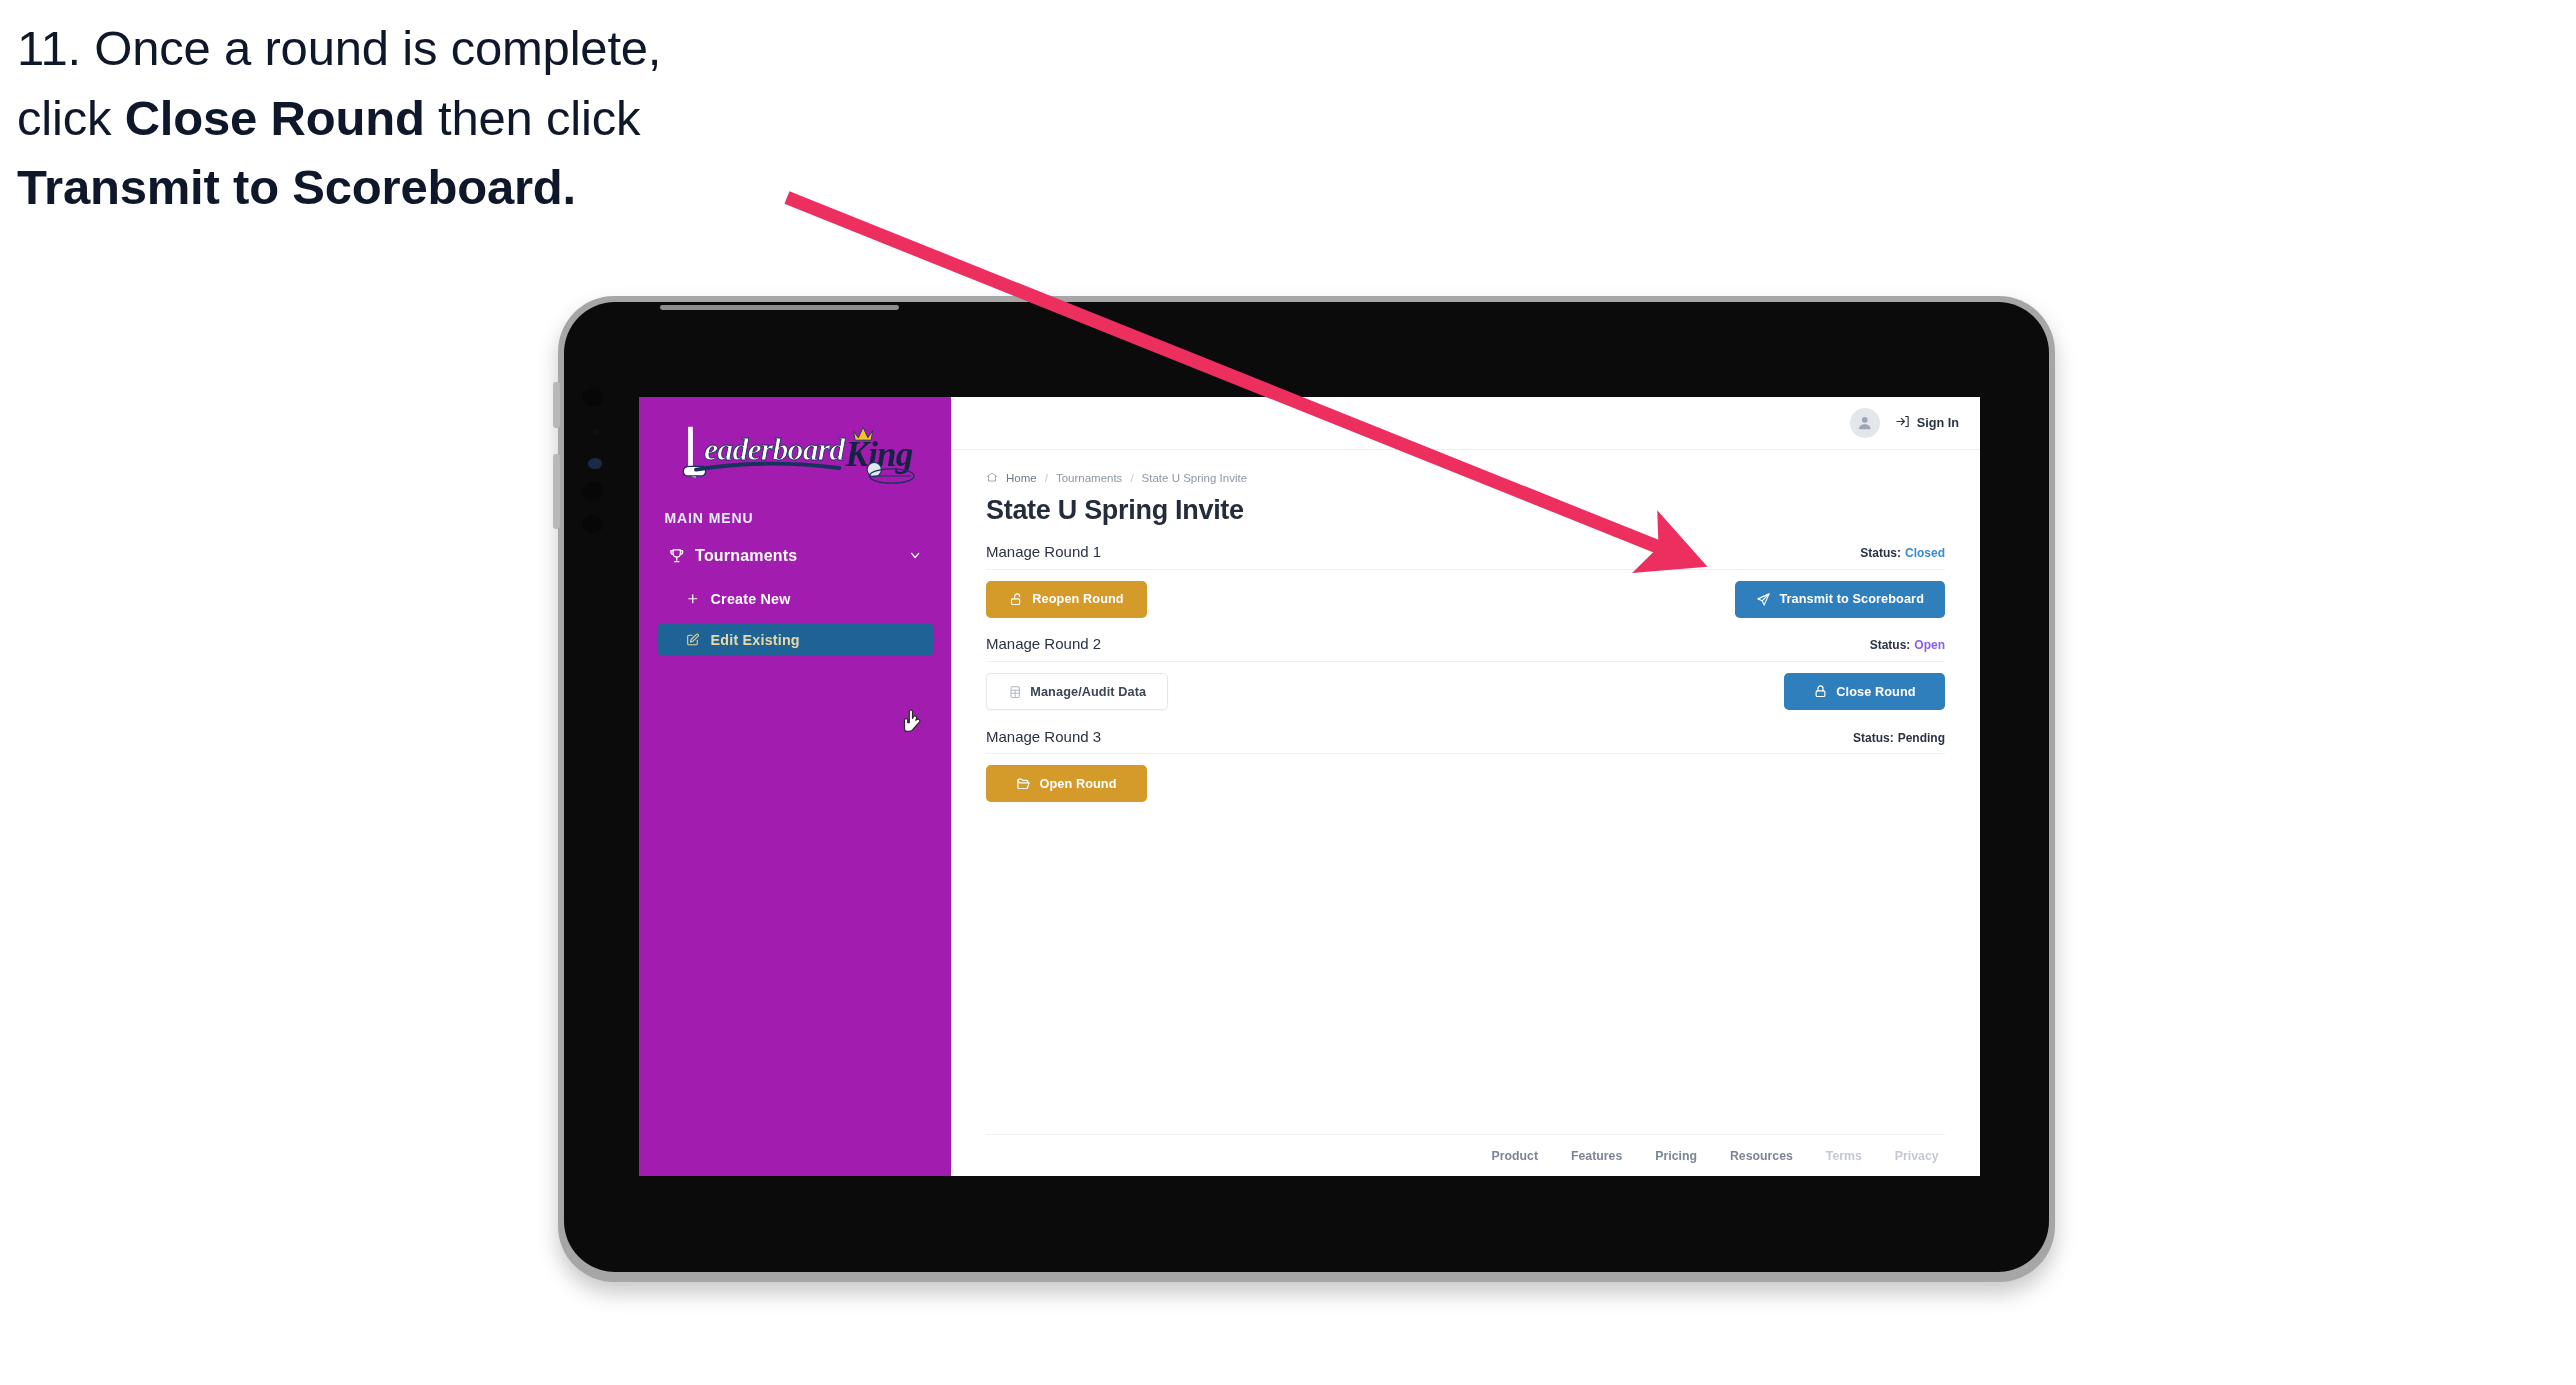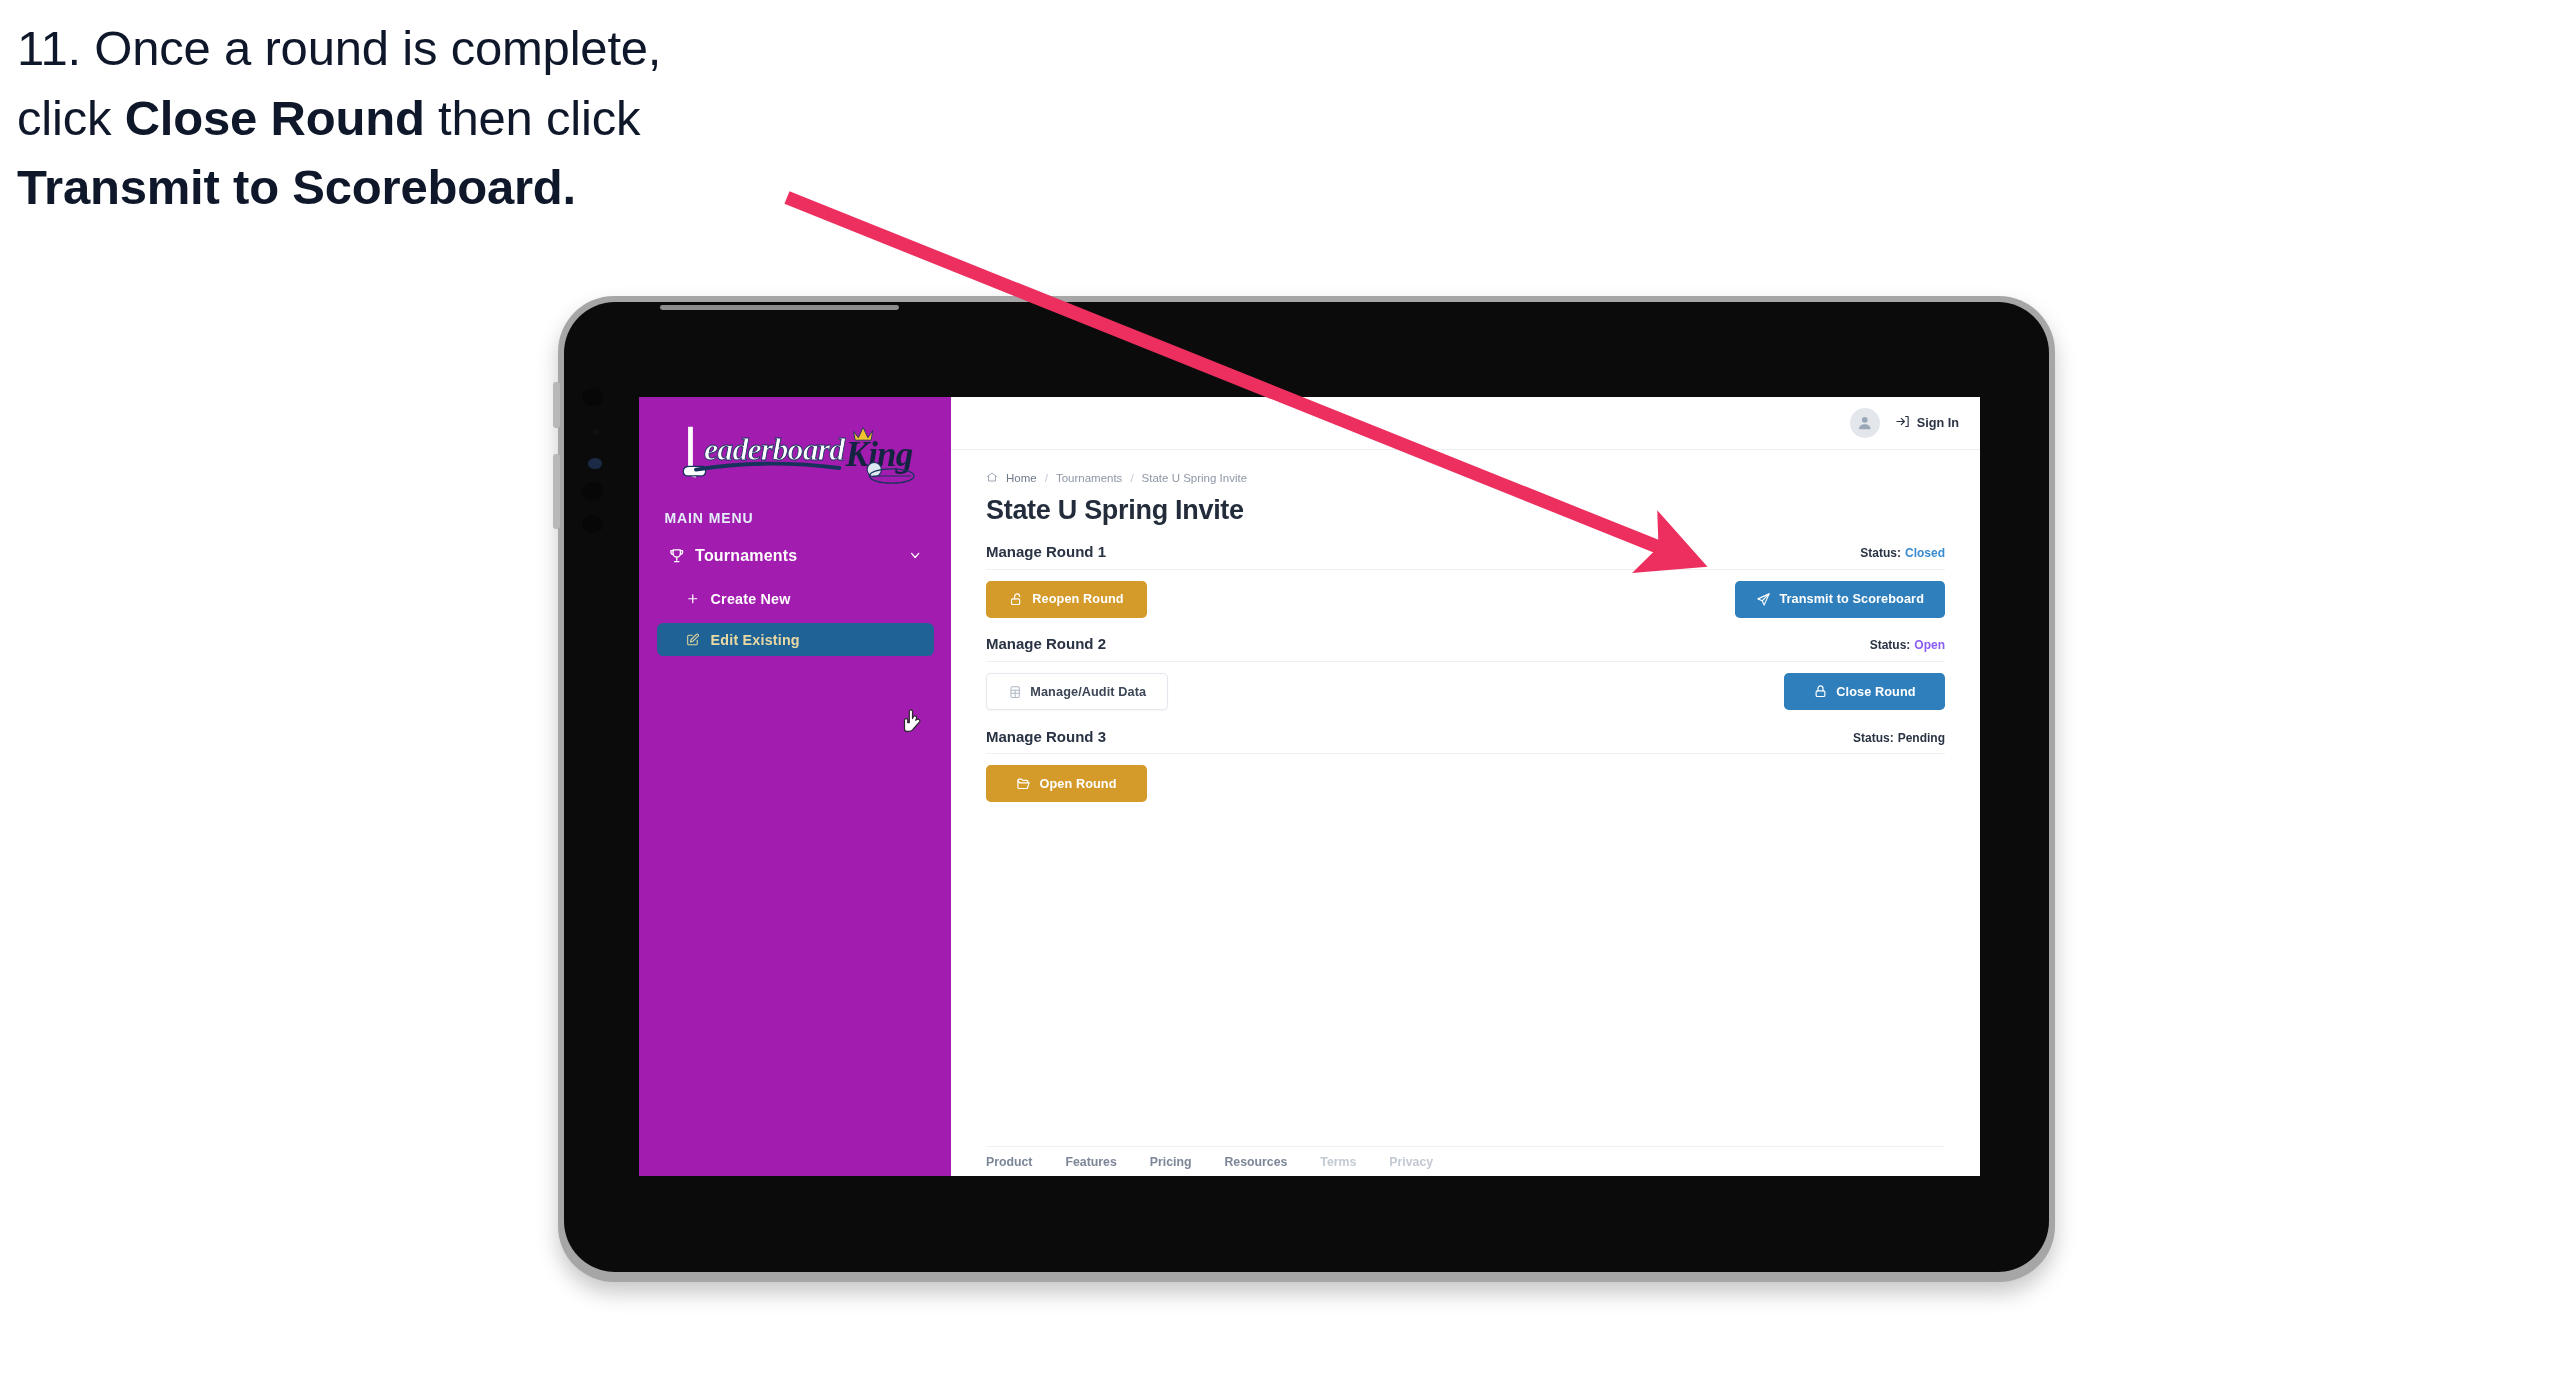--- a/index.html
+++ b/index.html
@@ -186,21 +186,21 @@
   }
 
   .round { margin-top: 17.5px; }
   .round-head {
     display: flex;
     align-items: baseline;
     justify-content: space-between;
     padding-bottom: 8.8px;
     border-bottom: 0.8px solid #edeff2;
   }
-  .round-name { font-size: 15px; font-weight: 700; color: #2a3344; }
+  .round-name { font-size: 15px; font-weight: 400; color: #2a3344; }
   .round-status { font-size: 12px; font-weight: 700; color: #2a3344; }
   .round-status .val { margin-left: 4px; }
   .round-status .val.closed  { color: #3b8bd0; }
   .round-status .val.open    { color: #8b5cf6; }
   .round-status .val.pending { color: #2a3344; }
 
   .round-actions {
     margin-top: 11px;
     display: flex;
     align-items: center;
@@ -230,23 +230,24 @@
     background: #ffffff; color: #3c4656;
     border: 0.8px solid #e4e8ee;
     min-width: 161px;
     box-shadow: 0 0.8px 1.6px rgba(22,30,45,0.05);
   }
   .spacer { flex: 1 1 auto; }
 
   .footer {
     margin-top: auto;
     border-top: 0.8px solid #eef0f3;
-    height: 30px;
-    display: flex;
-    align-items: center;
+    height: 42px;
+    display: flex;
+    align-items: center;
+    justify-content: flex-end;
     gap: 33px;
     padding-right: 6.4px;
   }
   .footer a {
     font-size: 12.3px;
     font-weight: 700;
     color: #7b8697;
     text-decoration: none;
   }
   .footer a.muted { color: #c3c9d3; }

